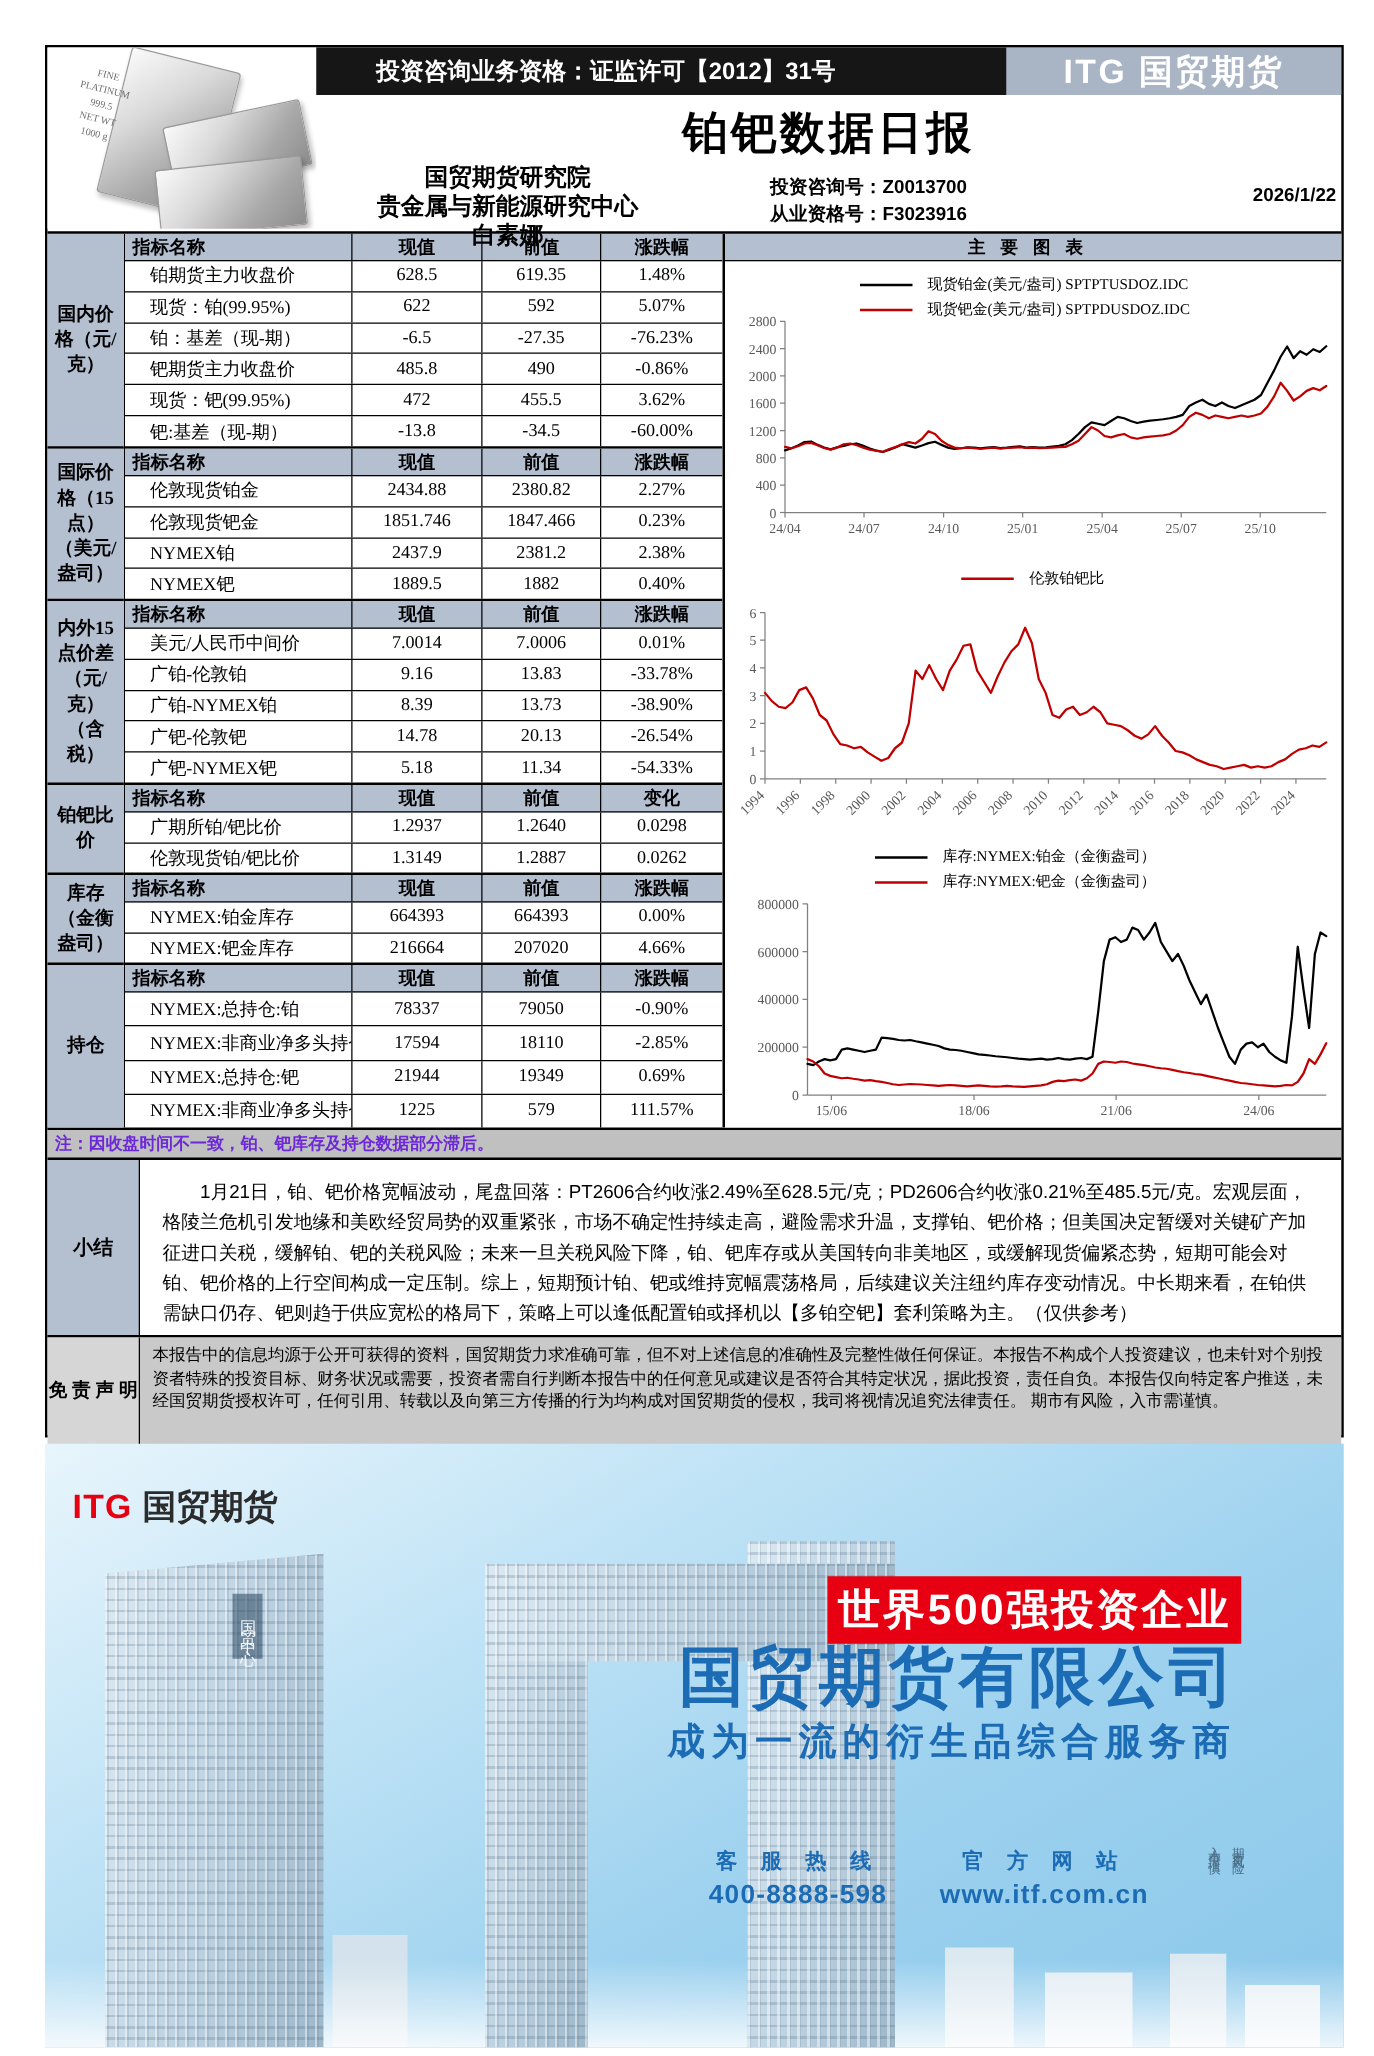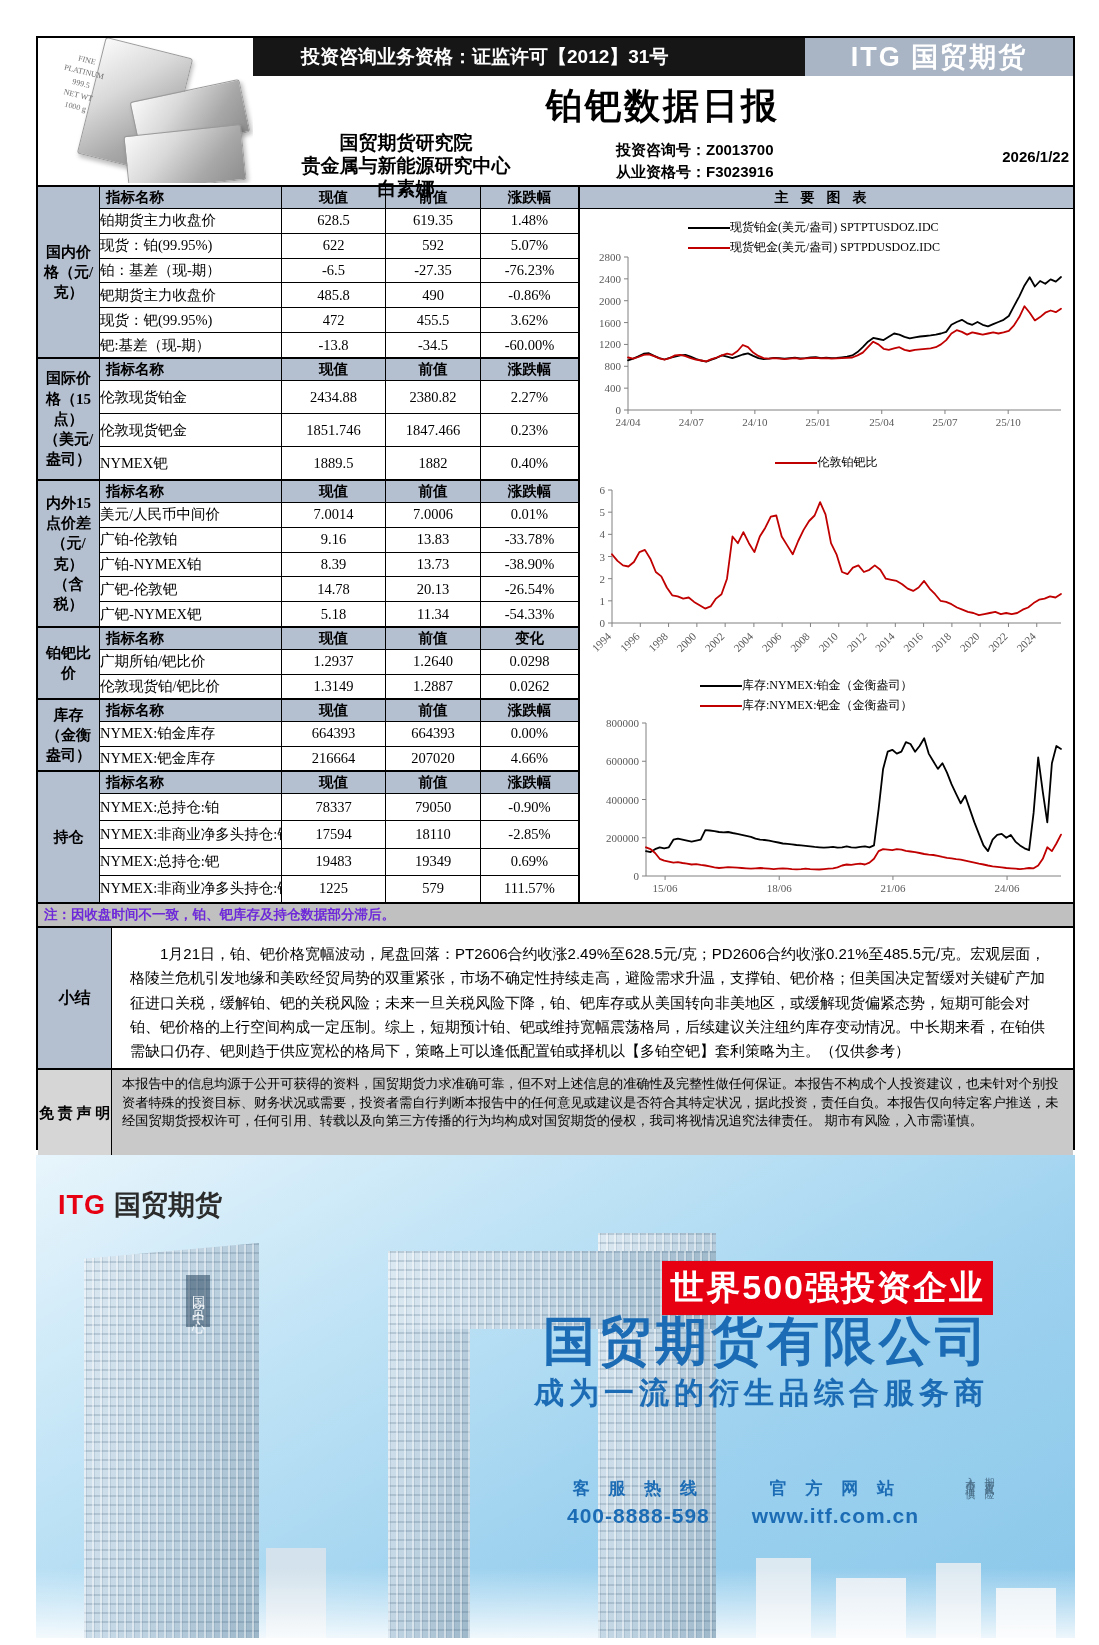--- a/index.html
+++ b/index.html
@@ -37,34 +37,34 @@
   .gcell:last-child{border-bottom:none;}
   .dcol{flex:1;display:flex;flex-direction:column;}
   .tsection{display:flex;flex-direction:column;border-bottom:2px solid #000;box-sizing:border-box;}
   .tsection:last-child{border-bottom:none;}
   .tr{display:flex;flex:1;border-bottom:1px solid #000;box-sizing:border-box;font-family:"Liberation Serif",serif;}
   .tr:last-child{border-bottom:none;}
   .tr.thead{flex:0 0 22px;background:#b4bfd0;font-weight:bold;}
   .td{border-right:1px solid #000;box-sizing:border-box;display:flex;align-items:center;justify-content:center;
       font-size:14.5px;overflow:hidden;white-space:nowrap;}
   .td:last-child{border-right:none;}
-  .td.c0{width:182px;justify-content:flex-start;padding-left:0;}
+  .td.c0{width:182px;justify-content:flex-start;padding-left:20px;}
   .td.c1{width:104px;}
   .td.c2{width:95px;}
   .td.c3{flex:1;}
   .thead .td.c0{padding-left:6px;}
 
   .charts{width:497px;border-left:2px solid #000;box-sizing:border-box;display:flex;flex-direction:column;background:#fff;}
   .charts-hd{height:22px;background:#b4bfd0;border-bottom:1px solid #000;display:flex;align-items:center;justify-content:center;
              font-family:"Liberation Serif",serif;font-weight:bold;font-size:14px;letter-spacing:12px;box-sizing:border-box;}
   .chart{position:relative;height:231px;}
   .legend{position:absolute;display:flex;flex-direction:column;gap:3px;z-index:2;
           font-family:"Liberation Serif",serif;font-size:12px;color:#000;}
   .legend.center{left:0;right:0;align-items:center;}
-  .lgi{display:flex;align-items:center;gap:0;}
+  .lgi{display:flex;align-items:center;gap:12px;}
   .lline{display:inline-block;width:42px;height:0;border-top:2.2px solid #000;}
 
   
   .noterow{height:24px;background:#c0c0c0;border-bottom:2px solid #000;display:flex;align-items:center;
            color:#6d28d9;font-weight:bold;font-size:13.5px;padding-left:6px;box-sizing:border-box;}
   .blockrow{display:flex;border-bottom:2px solid #000;box-sizing:border-box;}
   .blockrow:last-child{border-bottom:none;}
   .blklabel{width:74px;background:#b4bfd0;border-right:1px solid #000;display:flex;align-items:center;justify-content:center;
             text-align:center;font-weight:bold;font-size:16px;box-sizing:border-box;font-family:"Liberation Serif",serif;}
   .sumbody{flex:1;padding:14px 18px 6px 18px;font-size:15px;line-height:1.62;box-sizing:border-box;}
@@ -208,20 +208,26 @@
                 <div class="td c2">2380.82</div>
                 <div class="td c3">2.27%</div>
               </div>
               <div class="tr">
                 <div class="td c0">伦敦现货钯金</div>
                 <div class="td c1">1851.746</div>
                 <div class="td c2">1847.466</div>
                 <div class="td c3">0.23%</div>
               </div>
               <div class="tr">
+                <div class="td c0">NYMEX铂</div>
+                <div class="td c1">2437.9</div>
+                <div class="td c2">2381.2</div>
+                <div class="td c3">2.38%</div>
+              </div>
+              <div class="tr">
                 <div class="td c0">NYMEX钯</div>
                 <div class="td c1">1889.5</div>
                 <div class="td c2">1882</div>
                 <div class="td c3">0.40%</div>
               </div>
             </div>
             <div class="tsection" style="height: 147px; flex: 0 0 147px;">
               <div class="tr thead">
                 <div class="td c0">指标名称</div>
                 <div class="td c1">现值</div>
@@ -313,21 +319,21 @@
                 <div class="td c3">-0.90%</div>
               </div>
               <div class="tr">
                 <div class="td c0">NYMEX:非商业净多头持仓:铂</div>
                 <div class="td c1">17594</div>
                 <div class="td c2">18110</div>
                 <div class="td c3">-2.85%</div>
               </div>
               <div class="tr">
                 <div class="td c0">NYMEX:总持仓:钯</div>
-                <div class="td c1">19483</div>
+                <div class="td c1">21944</div>
                 <div class="td c2">19349</div>
                 <div class="td c3">0.69%</div>
               </div>
               <div class="tr">
                 <div class="td c0">NYMEX:非商业净多头持仓:钯</div>
                 <div class="td c1">1225</div>
                 <div class="td c2">579</div>
                 <div class="td c3">111.57%</div>
               </div>
             </div>

